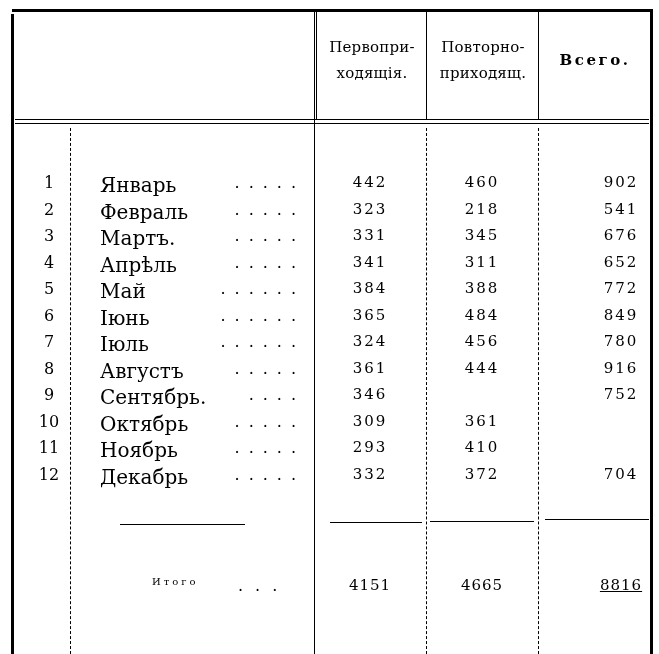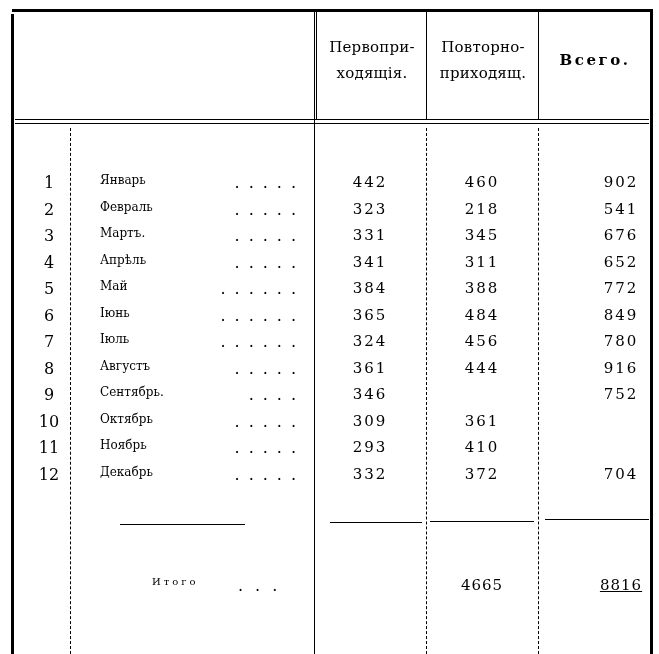--- a/index.html
+++ b/index.html
@@ -4,21 +4,21 @@
   <style>
     html, body { margin:0; padding:0; background:#ffffff; }
     body { width:659px; height:654px; position:relative; overflow:hidden;
            font-family:"DejaVu Serif", "Liberation Serif", serif; color:#000; }
     .abs { position:absolute; }
     .hline { position:absolute; background:#000; height:2px; }
     .vline { position:absolute; background:#000; width:1px; }
     .dash { position:absolute; width:0; border-left:1px dashed #000; }
     .hdr { position:absolute; text-align:center; font-size:15px; line-height:26px; letter-spacing:0.2px; }
     .num { position:absolute; width:30px; text-align:center; font-size:16px; }
-    .month { position:absolute; left:100px; font-size:12px; white-space:nowrap; }
+    .month { position:absolute; left:100px; font-size:20px; white-space:nowrap; }
     .dots { position:absolute; left:195px; width:110px; font-size:16px; letter-spacing:9px; text-align:right; white-space:nowrap; overflow:hidden; }
     .val { position:absolute; text-align:center; font-size:15px; letter-spacing:2px; }
     .c1 { left:318px; width:104px; }
     .c2 { left:430px; width:104px; }
     .c3 { left:568px; width:106px; }
     .row { position:absolute; left:0; width:659px; height:26px; }
   </style>
 </head>
 <body>
 
@@ -149,15 +149,16 @@
     <div class="dots">.....</div>
     <div class="val c1">332</div>
     <div class="val c2">372</div>
     <div class="val c3">704</div>
   </div>
 </div>
 
 <div class="row" style="top:576px;">
   <div class="abs" style="left:152px;font-size:10px;letter-spacing:3px;">Итого</div>
   <div class="abs" style="left:238px;font-size:16px;letter-spacing:12px;">...</div>
+  <div class="val c1" style="letter-spacing:1px;">4151</div>
   <div class="val c2" style="letter-spacing:1px;">4665</div>
   <div class="val c3" style="letter-spacing:1px;text-decoration:underline;">8816</div>
 </div>
 
 </body></html>

